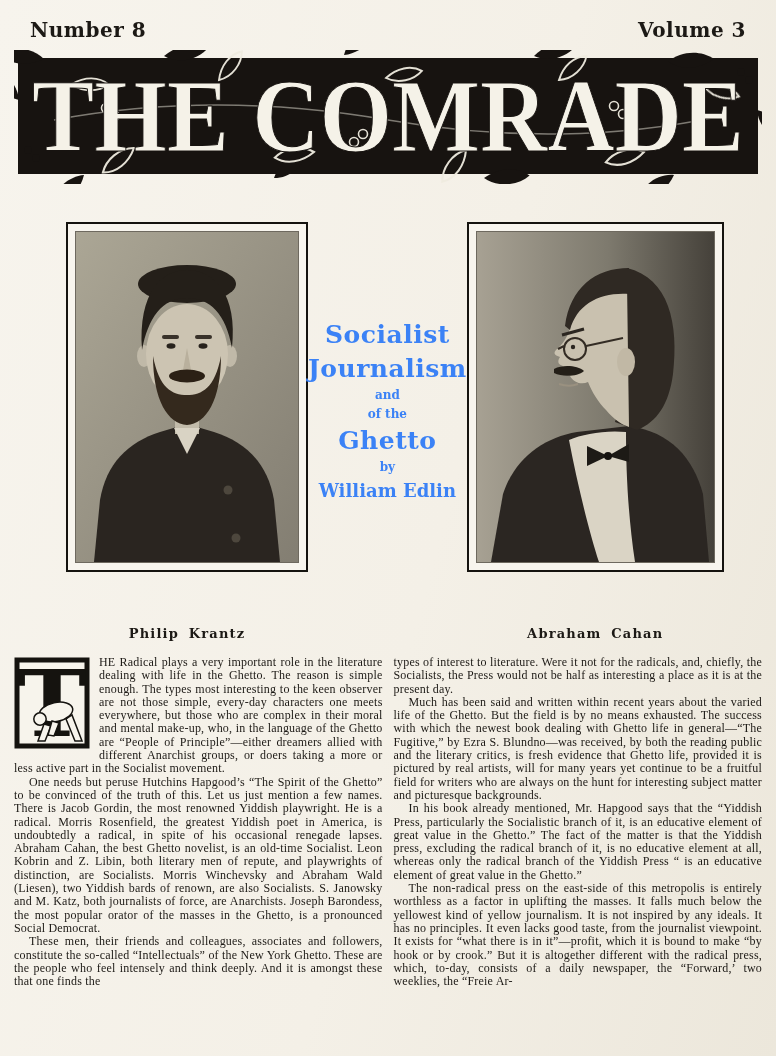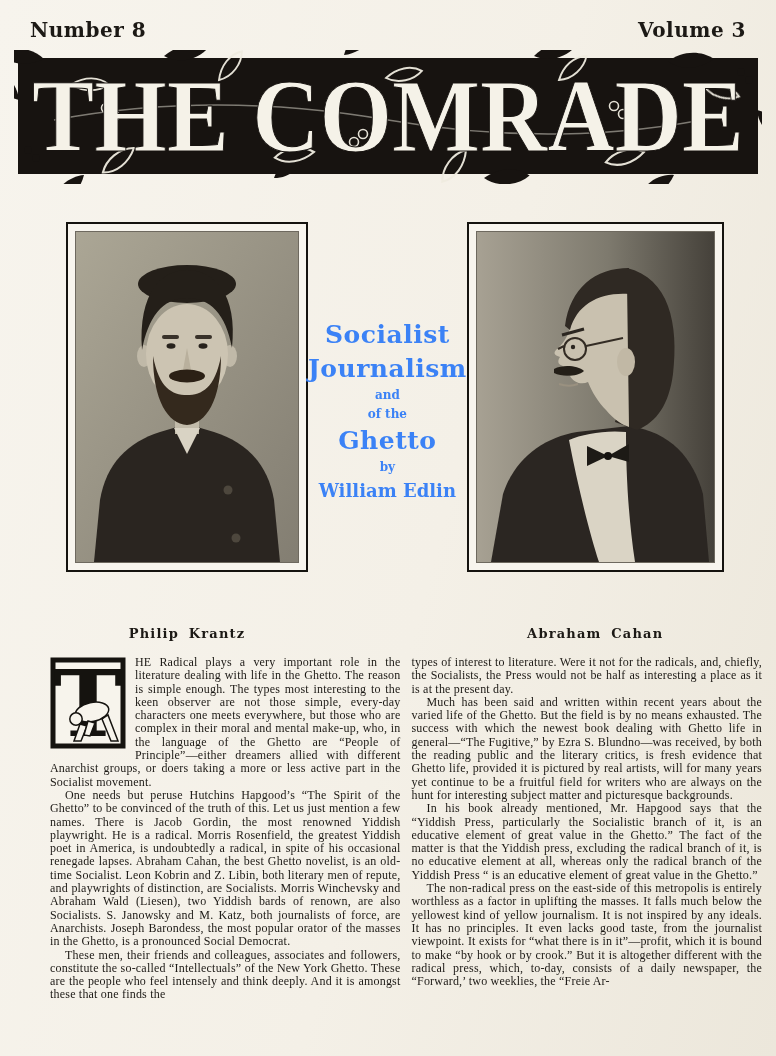--- a/index.html
+++ b/index.html
@@ -35,21 +35,21 @@
   }
   .title-block {
     flex: 1; text-align: center; padding-top: 96px;
     font-family: "DejaVu Serif", serif; font-weight: bold; color: #3b82f6;
   }
   .title-line.big   { font-size: 25px; line-height: 34px; letter-spacing: .5px; }
   .title-line.small { font-size: 12px; line-height: 19px; }
   .title-line.byline{ font-size: 18px; line-height: 28px; }
 
   
-  .columns { display: flex; gap: 11px; margin-top: 15px; margin-left: 36px; }
+  .columns { display: flex; gap: 11px; margin-top: 15px; }
   .col {
     flex: 1; min-height: 396px;
     font-size: 12px; line-height: 13.3px; letter-spacing: .2px;
     text-align: justify;
   }
   .col p { margin: 0; }
   .col p.indent { text-indent: 15px; }
   .dropcap-box { float: left; width: 76px; height: 92px; margin: 1px 9px 2px 0; }
 
   .footer { text-align: center; margin-top: 13px; font-size: 13.5px; letter-spacing: 1.5px; }

